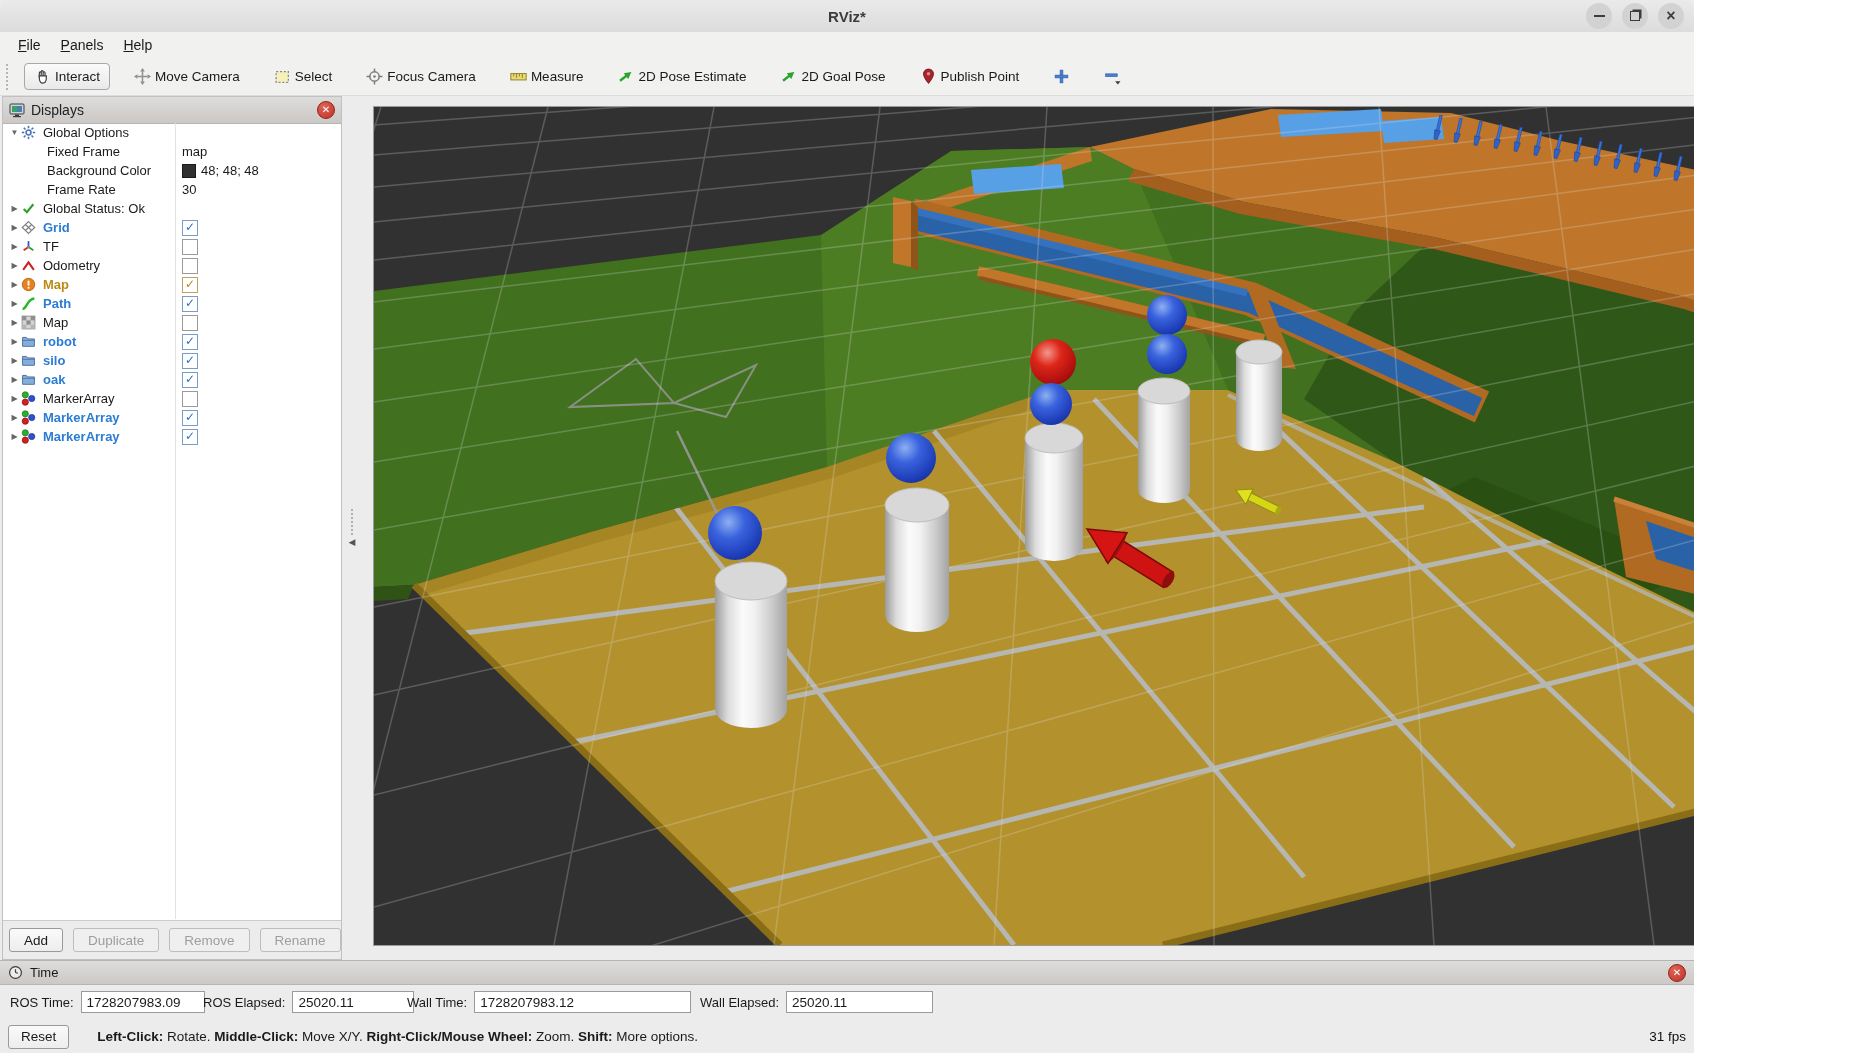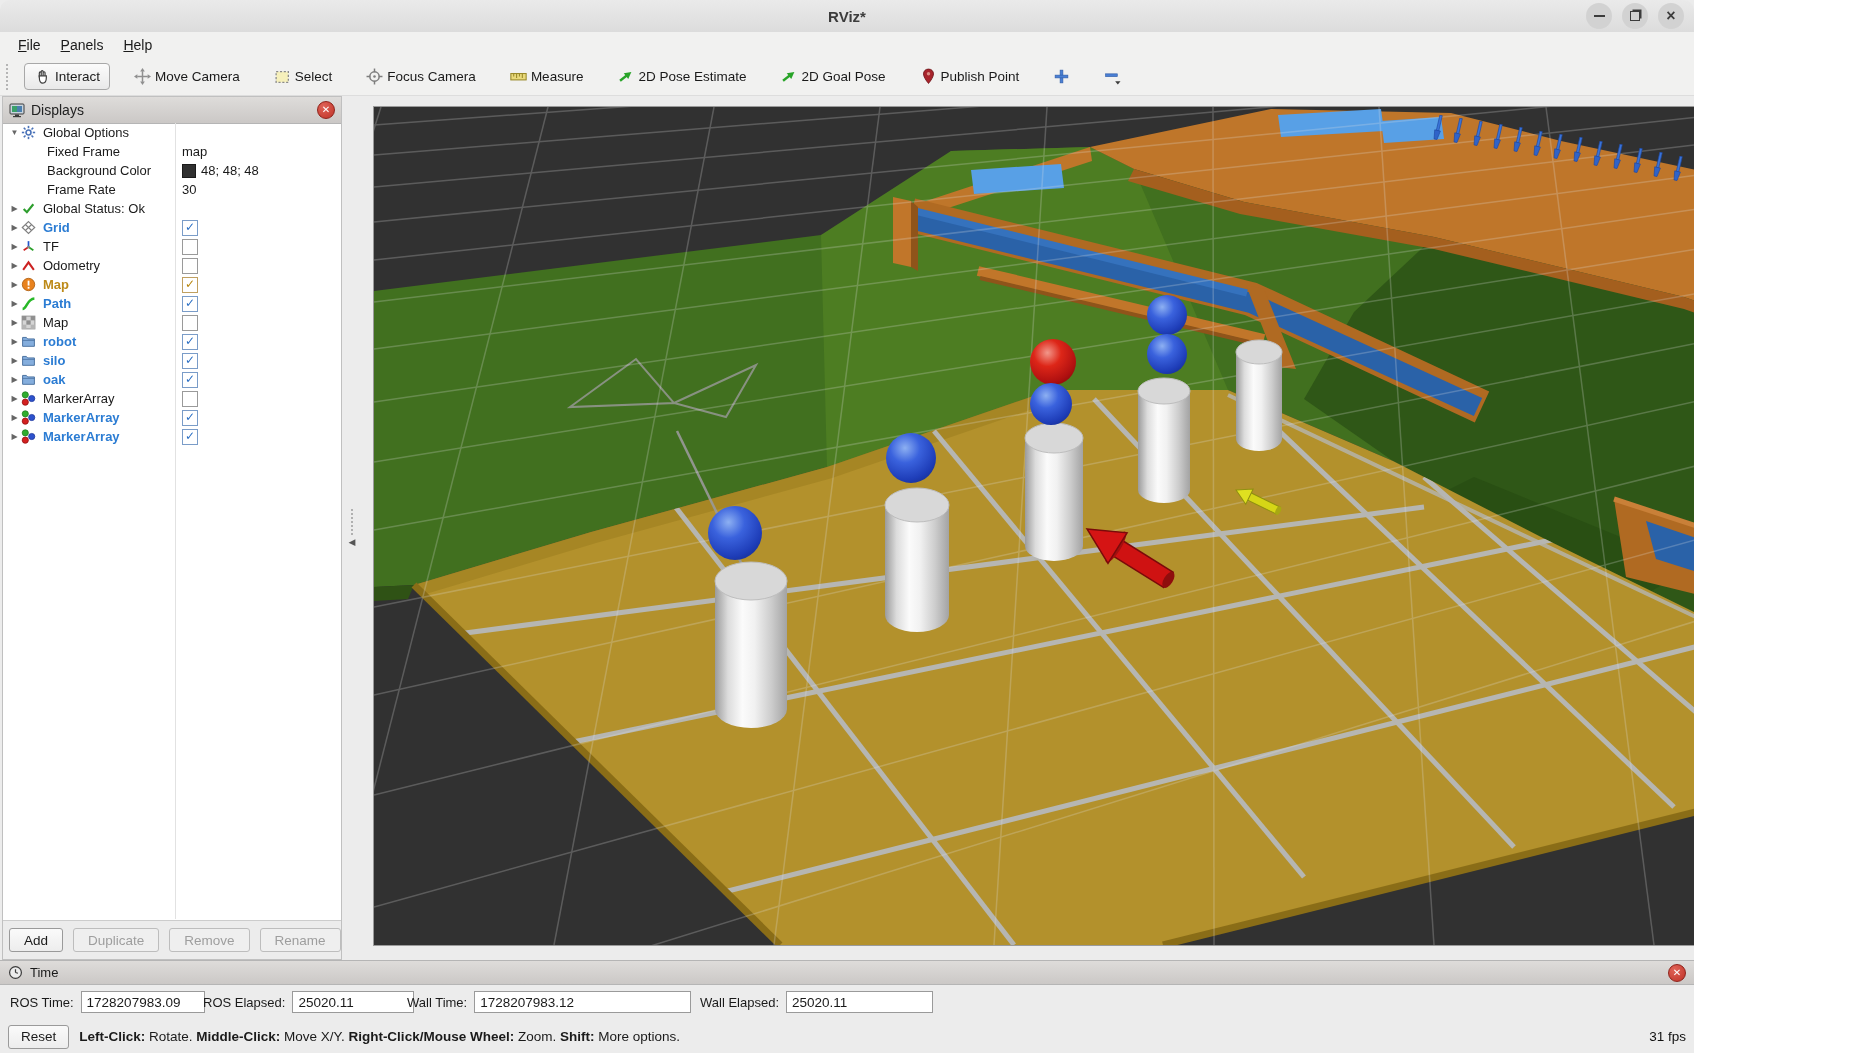--- a/index.html
+++ b/index.html
@@ -57,21 +57,21 @@
   .collapse{position:absolute;width:16px;height:72px;display:flex;flex-direction:column;align-items:center;justify-content:center;color:#555;font-size:9px;gap:2px;}
   .collapse .dots{width:0;height:26px;border-left:2px dotted #b0b0b0;}
   
   .timehead{position:absolute;left:0;top:960px;width:100%;height:25px;background:linear-gradient(#dedcda,#cbc8c6);border-top:1px solid #b5b5b5;border-bottom:1px solid #b5b5b5;display:flex;align-items:center;gap:7px;padding:0 8px;box-sizing:border-box;}
   .timebody{position:absolute;left:0;top:986px;width:100%;height:34px;background:#ececec;}
   .tf-group{position:absolute;top:5px;display:flex;align-items:center;gap:7px;}
   .tinput{display:flex;align-items:center;height:20px;background:#fff;border:1px solid #9a9a9a;border-radius:0;padding:0 5px;font-size:13.5px;}
   .exp{position:absolute;left:1720px;top:7px;display:flex;align-items:center;gap:7px;}
   .expbox{width:14px;height:14px;border:1px solid #9a9a9a;background:#fff;}
   
-  .statusbar{position:absolute;left:0;top:1020px;width:100%;height:33px;background:#ececec;display:flex;align-items:center;padding:0 8px;box-sizing:border-box;gap:10px;}
+  .statusbar{position:absolute;left:0;top:1020px;width:100%;height:33px;background:#ececec;display:flex;align-items:center;padding:0 8px;box-sizing:border-box;gap:28px;}
   .sbtn{height:24px;padding:0 12px;border:1px solid #9a9a9a;border-radius:3px;background:linear-gradient(#fafafa,#ededed);font-size:13.5px;font-family:inherit;color:#1a1a1a;}
   .help{font-size:13.5px;}
   .help .bold{font-weight:bold;}
   .fps{margin-left:auto;font-size:13.5px;color:#111;}
   .hidden-defs{position:absolute;width:0;height:0;overflow:hidden;}
 </style>
 </head>
 <body>
 
 <svg class="hidden-defs" aria-hidden="true">

